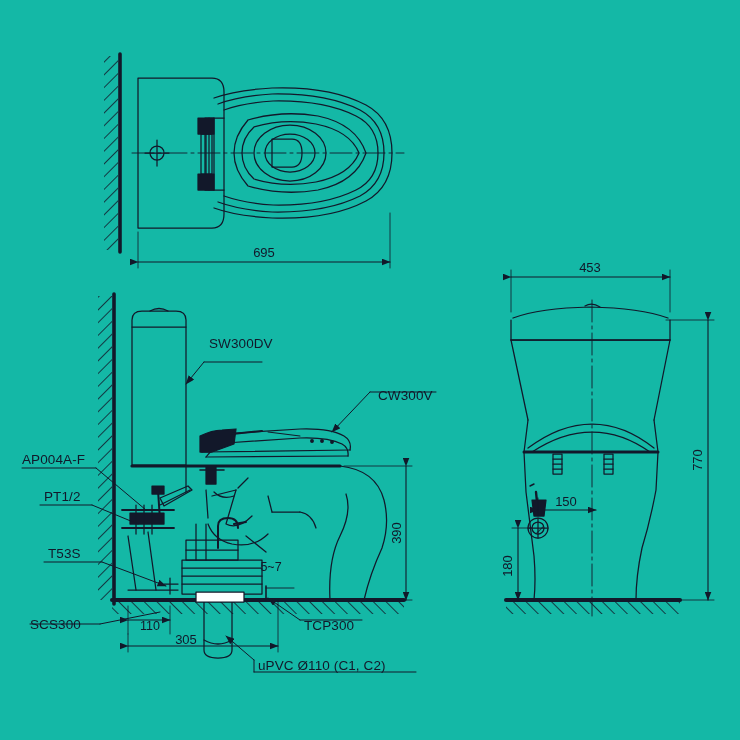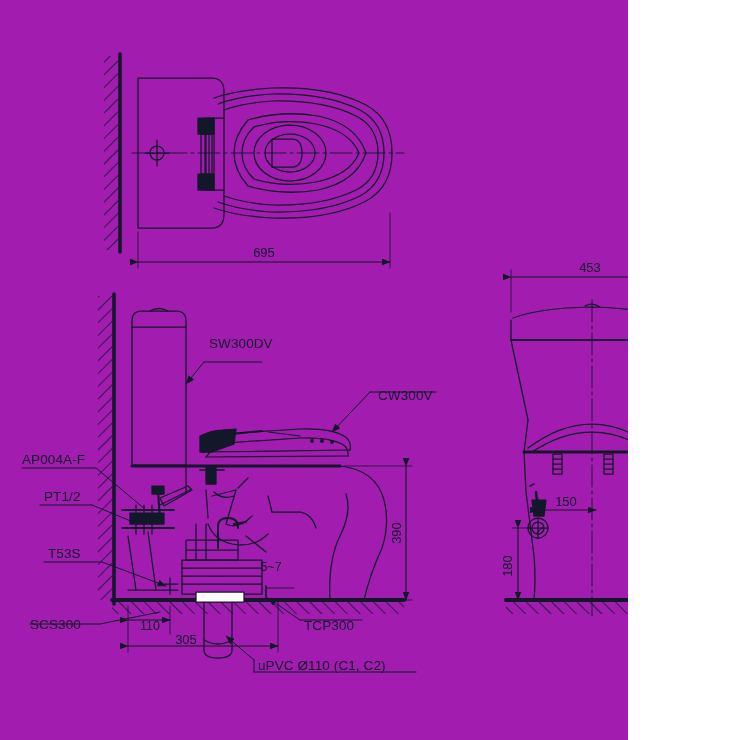--- a/index.html
+++ b/index.html
@@ -6,23 +6,23 @@
   html, body {
     margin: 0;
     padding: 0;
     background: #ffffff;
   }
   body {
     font-family: "Liberation Sans", sans-serif;
   }
   #sheet {
     position: relative;
-    width: 628px;
+    width: 740px;
     height: 740px;
-    background: #a21caf;
+    background: #14b8a6;
     overflow: hidden;
   }
   #sheet svg {
     position: absolute;
     left: 0;
     top: 0;
     display: block;
   }
   .lbl {
     font-family: "Liberation Sans", sans-serif;

